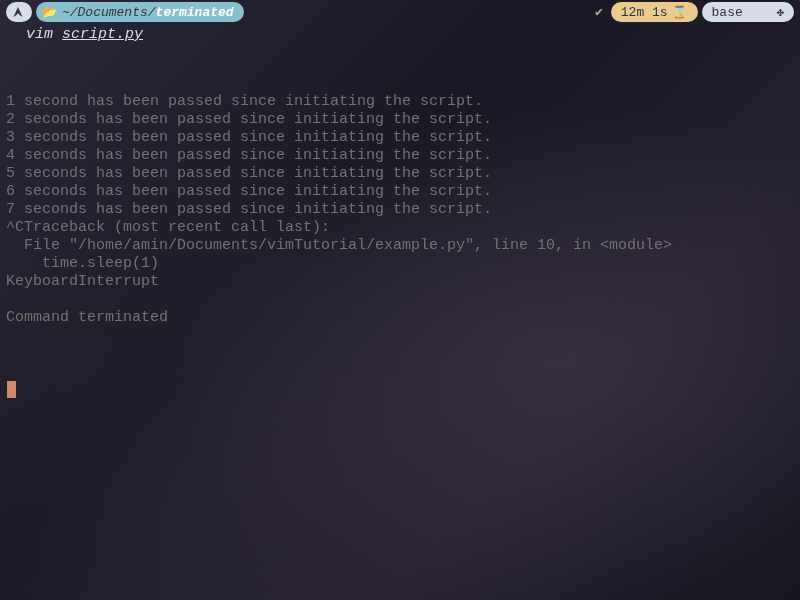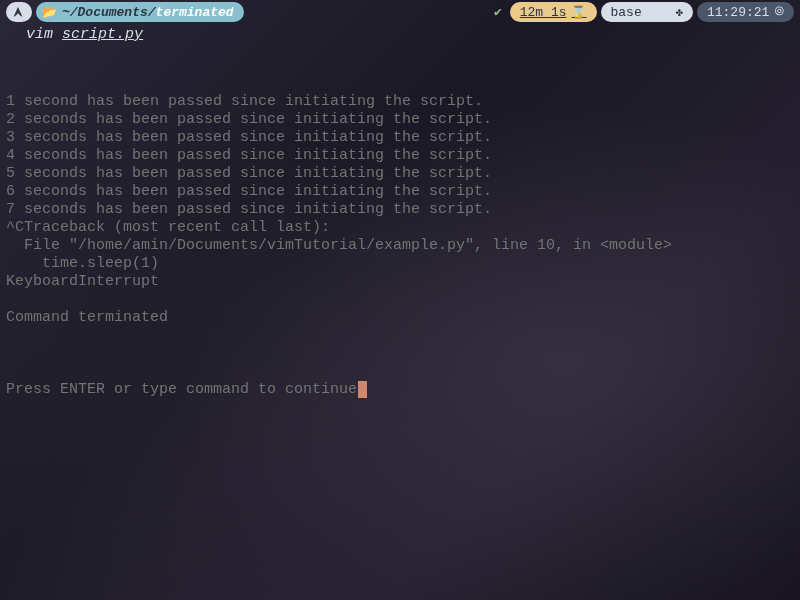--- a/index.html
+++ b/index.html
@@ -40,37 +40,36 @@
     }
     .arch-icon svg { display: block; }
     .path-pill {
       background: #88c0d0;
       color: #2e3440;
       font-weight: bold;
       font-style: italic;
       padding-left: 6px;
     }
     .path-pill .folder-icon { font-style: normal; font-weight: normal; }
-    .path-pill .prefix { font-weight: bold; text-align: right; }
+    .path-pill .prefix { font-weight: normal; text-align: right; }
     .path-pill .highlight { color: #fff; }
     .right-group {
       margin-left: auto;
       display: flex;
       gap: 4px;
       align-items: center;
     }
     .check-icon {
       color: #a3be8c;
       font-weight: bold;
       margin-right: 4px;
     }
     .timer-pill {
       background: #ebcb8b;
       color: #2e3440;
-      text-decoration: underline;
     }
     .base-pill {
       background: #d8dee9;
       color: #2e3440;
       gap: 34px;
     }
     .clock-pill {
       background: #4c566a;
       color: #d8dee9;
     }
@@ -123,29 +122,25 @@
   <div class="right-group">
     <span class="check-icon">✔</span>
     <span class="pill timer-pill">
       <span>12m 1s</span>
       <span class="icon-sm">⌛</span>
     </span>
     <span class="pill base-pill">
       <span>base</span>
       <span class="icon-sm">✤</span>
     </span>
-    <span class="pill clock-pill">
-      <span>11:29:21</span>
-      <span class="icon-sm">⦾</span>
-    </span>
   </div>
 </div>
 
 <div class="title-line">
   <span class="vim-word">vim</span>
   <span> </span>
   <span class="filename">script.py</span>
 </div>
 
 <div class="terminal">
   <div id="lines"><div class="line">1 second has been passed since initiating the script.</div><div class="line">2 seconds has been passed since initiating the script.</div><div class="line">3 seconds has been passed since initiating the script.</div><div class="line">4 seconds has been passed since initiating the script.</div><div class="line">5 seconds has been passed since initiating the script.</div><div class="line">6 seconds has been passed since initiating the script.</div><div class="line">7 seconds has been passed since initiating the script.</div><div class="line">^CTraceback (most recent call last):</div><div class="line">  File "/home/amin/Documents/vimTutorial/example.py", line 10, in &lt;module&gt;</div><div class="line">    time.sleep(1)</div><div class="line">KeyboardInterrupt</div><div class="line">&nbsp;</div><div class="line">Command terminated</div><div class="line">&nbsp;</div></div>
-  <div class="line"><span>Press ENTER or type command to continue</span><span class="cursor"></span></div>
+  <div class="line"><span class="cursor"></span></div>
 </div>
 
 </body></html>

